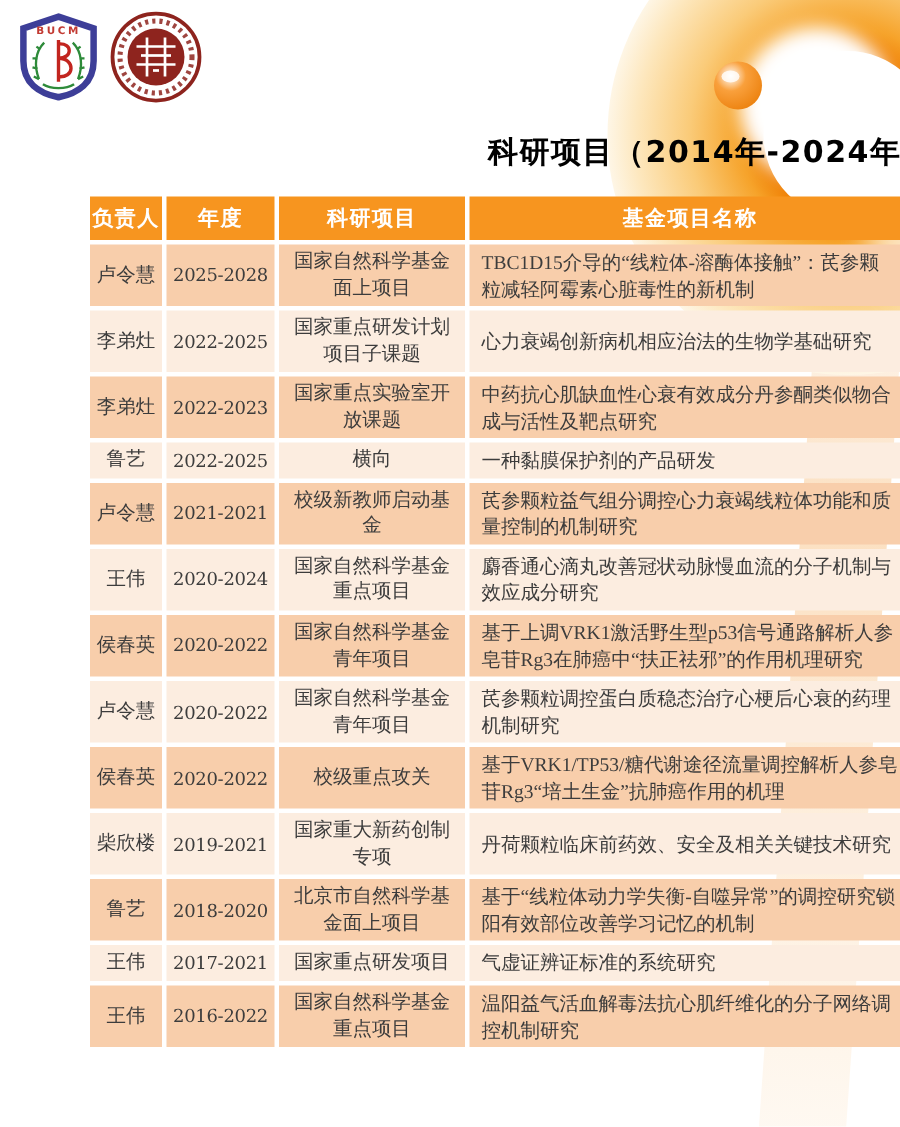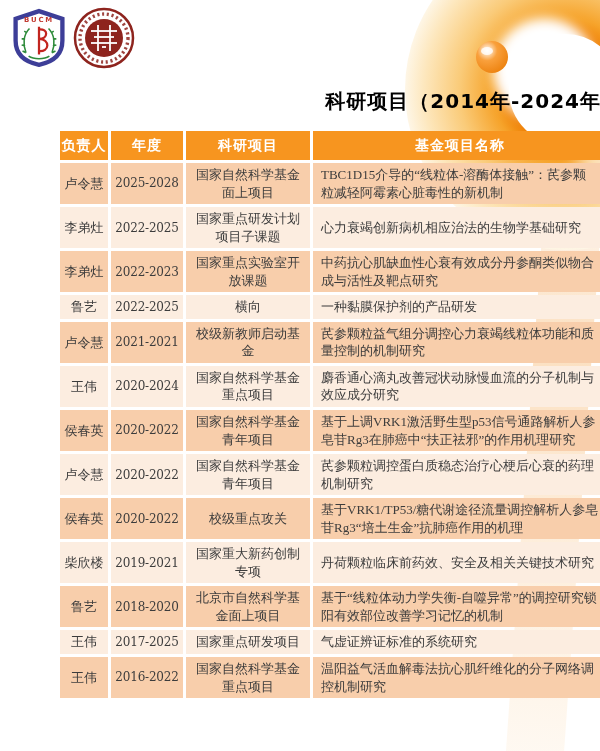--- a/index.html
+++ b/index.html
@@ -193,21 +193,21 @@
     <td class="c-proj">丹荷颗粒临床前药效、安全及相关关键技术研究</td>
   </tr>
         <tr class="dark">
     <td class="c-pi">鲁艺</td>
     <td class="c-years">2018-2020</td>
     <td class="c-type">北京市自然科学基金面上项目</td>
     <td class="c-proj">基于“线粒体动力学失衡-自噬异常”的调控研究锁阳有效部位改善学习记忆的机制</td>
   </tr>
         <tr class="light">
     <td class="c-pi">王伟</td>
-    <td class="c-years">2017-2025</td>
+    <td class="c-years">2017-2021</td>
     <td class="c-type">国家重点研发项目</td>
     <td class="c-proj">气虚证辨证标准的系统研究</td>
   </tr>
         <tr class="dark">
     <td class="c-pi">王伟</td>
     <td class="c-years">2016-2022</td>
     <td class="c-type">国家自然科学基金重点项目</td>
     <td class="c-proj">温阳益气活血解毒法抗心肌纤维化的分子网络调控机制研究</td>
   </tr>
       </tbody>

